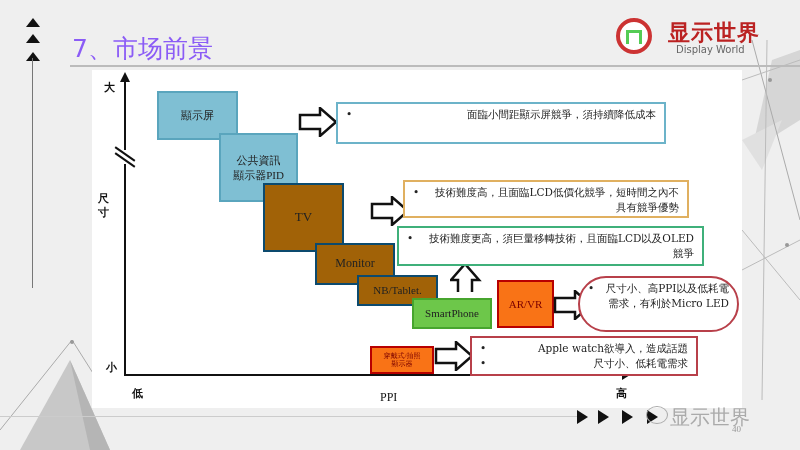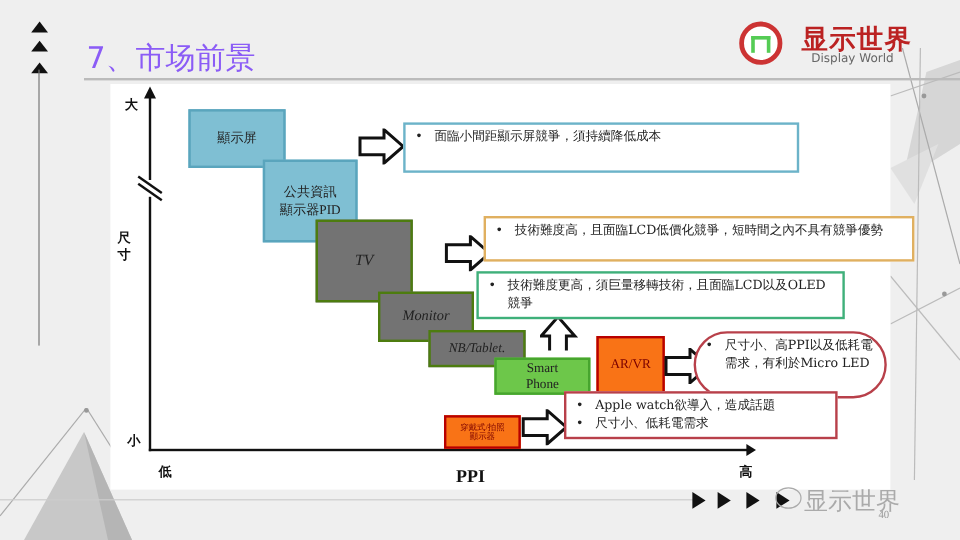--- a/index.html
+++ b/index.html
@@ -14,28 +14,28 @@
   .logo-cn { position: absolute; left: 668px; top: 18px; font-size: 22px; font-weight: bold; color: #b22; font-family: "DejaVu Serif", serif; letter-spacing: 1px; }
   .logo-en { position: absolute; left: 676px; top: 44px; font-size: 10px; color: #666; font-family: "DejaVu Sans", sans-serif; }
   .panel { position: absolute; left: 92px; top: 70px; width: 650px; height: 338px; background: #fff; }
   .axis-y { position: absolute; left: 124px; top: 78px; width: 2px; height: 298px; background: #111; }
   .axis-y-arrow { position: absolute; left: 120px; top: 72px; width: 0; height: 0; border-left: 5px solid transparent; border-right: 5px solid transparent; border-bottom: 10px solid #111; }
   .axis-break { position: absolute; left: 114px; top: 150px; width: 22px; height: 14px; background: #fff; }
   .break-line { position: absolute; width: 24px; height: 2px; background: #111; transform: rotate(35deg); }
   .axis-x { position: absolute; left: 124px; top: 374px; width: 502px; height: 2px; background: #111; }
   .axis-x-arrow { position: absolute; left: 622px; top: 370px; width: 0; height: 0; border-top: 5px solid transparent; border-bottom: 5px solid transparent; border-left: 8px solid #111; }
   .axlabel { position: absolute; font-size: 11px; font-weight: bold; color: #111; }
-  .ppi { position: absolute; left: 380px; top: 390px; font-size: 15px; font-weight: bold; color: #111; font-family: "Liberation Serif", serif; }
+  .ppi { position: absolute; left: 380px; top: 390px; font-size: 12px; font-weight: normal; color: #111; font-family: "Liberation Serif", serif; }
   .box { position: absolute; display: flex; align-items: center; justify-content: center; text-align: center; font-size: 11px; color: #222; line-height: 1.3; font-family: "Liberation Serif", serif; }
   .blue { background: #7fbfd3; border: 2px solid #5aa5bd; }
-  .orange { background: #737373; border: 2px solid #4d7c0f; font-style: italic; }
+  .orange { background: #a16207; border: 2px solid #0c4a6e; }
   .green { background: #6dc74a; border: 2px solid #47a52e; }
   .red { background: #f97316; border: 2px solid #b80000; color: #7a0000; }
   .note { position: absolute; background: #fff; font-size: 10.5px; color: #222; padding: 3px 8px; line-height: 1.4; font-family: "DejaVu Serif", serif; }
-  .note ul { list-style: none; }
+  .note ul { list-style: none; text-align: right; }
   .note li { position: relative; padding-left: 16px; }
   .note li::before { content: "•"; position: absolute; left: 0; top: 0; }
   .note-blue { border: 2px solid #6cb3c9; }
   .note-orange { border: 2px solid #e0b060; }
   .note-green { border: 2px solid #3fb07a; }
   .note-red { border: 2px solid #b8404a; }
   .arrow-r { position: absolute; width: 40px; height: 30px; }
   .tri-r { position: absolute; width: 0; height: 0; border-top: 7px solid transparent; border-bottom: 7px solid transparent; border-left: 11px solid #111; }
   .hline { position: absolute; left: 0; top: 416px; width: 580px; height: 1px; background: #ccc; }
   .wechat { position: absolute; left: 670px; top: 404px; font-size: 20px; color: #aaa; font-family: "DejaVu Sans", sans-serif; }
@@ -108,21 +108,21 @@
   </div>
   <div class="box orange" style="left:263px;top:183px;width:81px;height:69px;font-size:13px;">
     <span>TV</span>
   </div>
   <div class="box orange" style="left:315px;top:243px;width:80px;height:42px;font-size:12px;">
     <span>Monitor</span>
   </div>
   <div class="box orange" style="left:357px;top:275px;width:81px;height:31px;">
     <span>NB/Tablet.</span>
   </div>
-  <div class="box green" style="left:412px;top:298px;width:80px;height:31px;flex-direction:column;line-height:1.1;">
+  <div class="box green" style="left:412px;top:298px;width:80px;height:31px;line-height:1.1;">
     <span>Smart</span>
     <span>Phone</span>
   </div>
   <div class="box red" style="left:497px;top:280px;width:57px;height:48px;">
     <span>AR/VR</span>
   </div>
   <div class="box red" style="left:370px;top:346px;width:64px;height:28px;flex-direction:column;font-size:7px;line-height:1.2;">
     <span>穿戴式/拍照</span>
     <span>顯示器</span>
   </div>
@@ -141,36 +141,36 @@
     </svg>
   <svg class="arrow-r" style="left:434px;top:341px;" width="40" height="30">
       <polygon points="2,8 22,8 22,1 38,15 22,29 22,22 2,22" fill="#fff" stroke="#111" stroke-width="2.5"></polygon>
     </svg>
 
   <div class="note note-blue" style="left:336px;top:102px;width:330px;height:42px;">
     <ul>
       <li>面臨小間距顯示屏競爭，須持續降低成本</li>
     </ul>
   </div>
-  <div class="note note-orange" style="left:403px;top:180px;width:359px;height:38px;">
+  <div class="note note-orange" style="left:403px;top:180px;width:286px;height:38px;">
     <ul>
         <li>技術難度高，且面臨LCD低價化競爭，短時間之內不具有競爭優勢</li>
       </ul>
   </div>
   <div class="note note-green" style="left:397px;top:226px;width:307px;height:40px;">
     <ul>
         <li>技術難度更高，須巨量移轉技術，且面臨LCD以及OLED競爭</li>
       </ul>
   </div>
   <div class="note note-red" style="left:578px;top:276px;width:161px;height:56px;border-radius:28px;">
     <ul>
         <li>尺寸小、高PPI以及低耗電需求，有利於Micro LED</li>
       </ul>
   </div>
-  <div class="note note-red" style="left:470px;top:326px;width:228px;height:40px;">
+  <div class="note note-red" style="left:470px;top:336px;width:228px;height:40px;">
     <ul>
       <li>Apple watch欲導入，造成話題</li>
       <li>尺寸小、低耗電需求</li>
     </ul>
   </div>
 
   <div class="hline"></div>
   <div class="tri-r" style="left:577px;top:410px;"></div>
   <div class="tri-r" style="left:598px;top:410px;"></div>
   <div class="tri-r" style="left:622px;top:410px;"></div>

